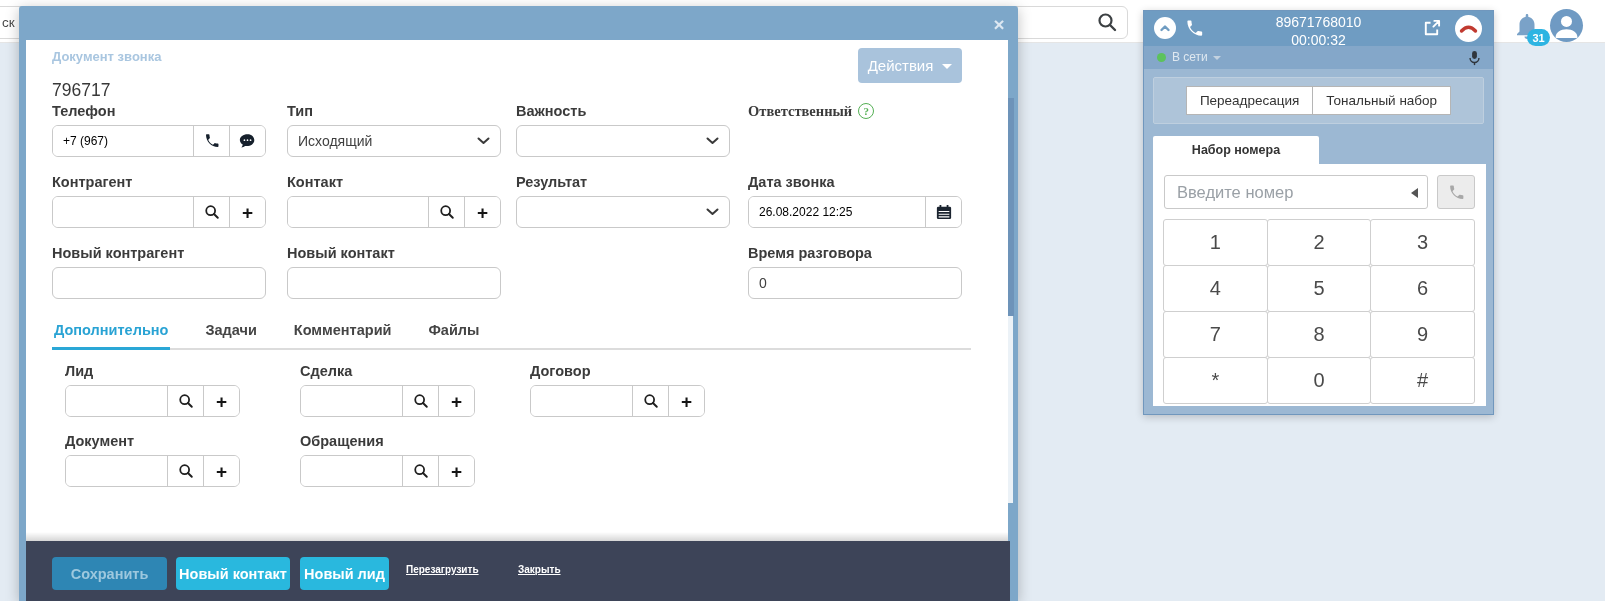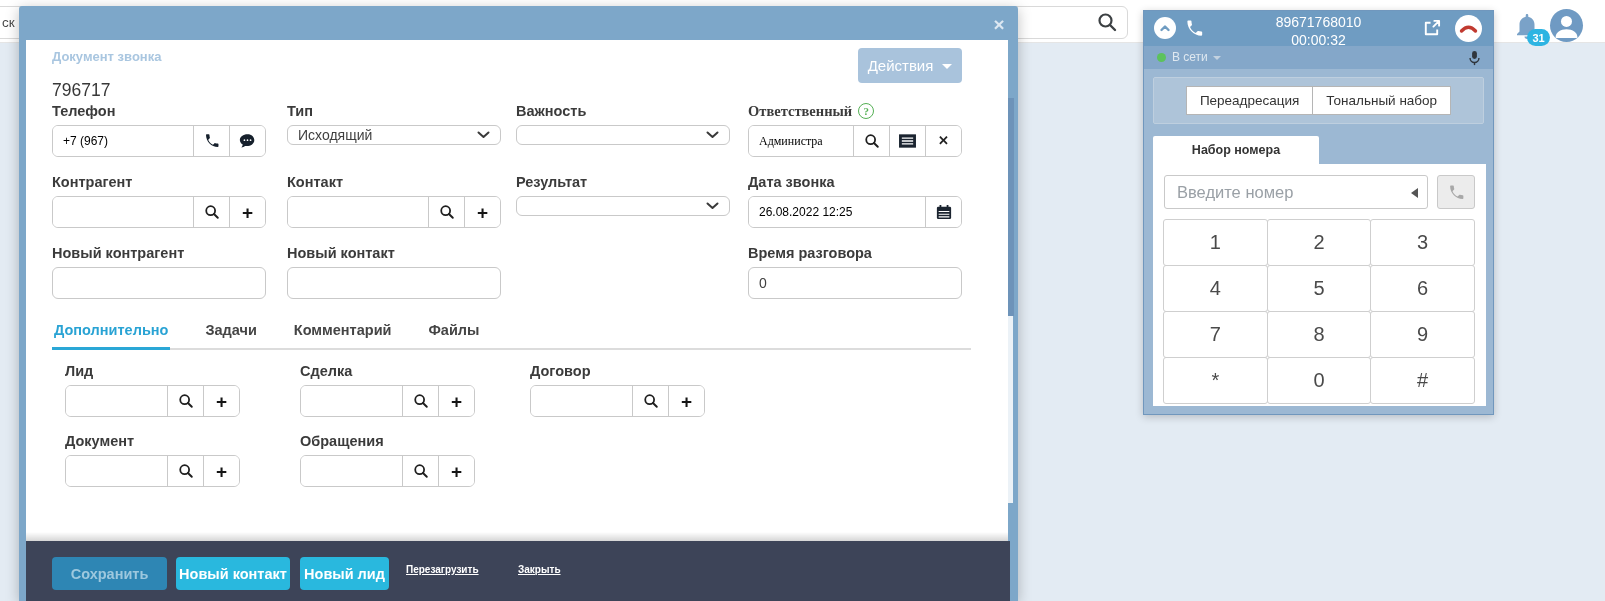--- a/index.html
+++ b/index.html
@@ -32,21 +32,21 @@
 
   .cell { position:absolute; width:214px; }
   .cell-sm { width:175px; }
   .flabel { font-size:14.5px; font-weight:bold; color:#3b3b3b; height:16px; display:flex; align-items:center; gap:6px; }
   .help-q { width:16px; height:16px; border:1.8px solid #54b054; border-radius:50%; color:#54b054; font-size:11px; font-weight:bold; display:inline-flex; align-items:center; justify-content:center; }
   .fgroup { margin-top:6px; height:32px; border:1px solid #c9c9c9; border-radius:6px; background:#fff; display:flex; overflow:hidden; }
   .fgroup input { border:none; outline:none; flex:1; min-width:0; padding:0 10px; font-size:12px; color:#000000; font-family:inherit; }
   .gbtn { width:36px; flex:0 0 36px; border-left:1px solid #c9c9c9; background:#fff; display:flex; align-items:center; justify-content:center; cursor:pointer; }
   .plus { font-size:19px; font-weight:bold; color:#151515; line-height:1; }
   .xg { font-size:13px; font-weight:bold; color:#222; }
-  .fselect { margin-top:6px; height:20px; border:1px solid #c9c9c9; border-radius:6px; background:#fff; display:flex; align-items:center; justify-content:space-between; padding:0 10px; font-size:14px; color:#3f3f3f; cursor:pointer; }
+  .fselect { margin-top:6px; height:32px; border:1px solid #c9c9c9; border-radius:6px; background:#fff; display:flex; align-items:center; justify-content:space-between; padding:0 10px; font-size:14px; color:#3f3f3f; cursor:pointer; }
   .finput { margin-top:6px; height:32px; width:100%; border:1px solid #c9c9c9; border-radius:6px; padding:0 10px; font-size:14px; color:#3f3f3f; outline:none; font-family:inherit; }
 
   .tabs { position:absolute; left:26px; top:276px; width:919px; height:34px; border-bottom:2px solid #dcdcdc; display:flex; gap:33px; }
   .tab { font-size:14.5px; font-weight:bold; color:#454545; padding:6px 2px; cursor:pointer; }
   .tab.active { color:#29a3d4; border-bottom:3px solid #2aa7d6; margin-bottom:-2px; }
 
   .scroll-thumb { position:absolute; left:984px; top:92px; width:11px; height:218px; background:#6d93b9; border-left:1px solid #5d85ad; cursor:pointer; }
   .scroll-track-lower { position:absolute; left:986px; top:310px; width:8px; height:187px; background:rgba(255,255,255,.85); }
 
   .m-footer { position:absolute; left:7px; top:535px; width:984px; height:60px; background:#3d4458; }
@@ -235,38 +235,20 @@
         <svg width="13" height="8" viewBox="0 0 13 8">
             <polyline points="1.5,1.5 6.5,6 11.5,1.5" fill="none" stroke="#3a3a3a" stroke-width="2" stroke-linecap="round" stroke-linejoin="round"></polyline>
           </svg>
       </div>
     </div>
     <div class="cell" style="left:722px;top:63px;font-family:Liberation Serif, serif;">
       <div class="flabel">
           <span>Ответственный</span>
           <span class="help-q">?</span>
         </div>
-      <div class="fgroup">
-        <input value="Администра" style="">
-        <span class="gbtn">
-          <svg width="16" height="16" viewBox="0 0 18 18">
-              <circle cx="7.5" cy="7.5" r="5" fill="none" stroke="#1f1f1f" stroke-width="2"></circle>
-              <line x1="11.2" y1="11.2" x2="15.5" y2="15.5" stroke="#1f1f1f" stroke-width="2.2" stroke-linecap="round"></line>
-            </svg>
-        </span>
-        <span class="gbtn">
-          <svg width="17" height="14" viewBox="0 0 18 14">
-              <rect x="0.5" y="0.5" width="17" height="13" fill="#1b2430" stroke="#1b2430"></rect>
-              <line x1="3" y1="4" x2="15" y2="4" stroke="#fff" stroke-width="1.4"></line>
-              <line x1="3" y1="7" x2="15" y2="7" stroke="#fff" stroke-width="1.4"></line>
-              <line x1="3" y1="10" x2="15" y2="10" stroke="#fff" stroke-width="1.4"></line>
-            </svg>
-        </span>
-        <span class="gbtn xg">✕</span>
-      </div>
     </div>
 
     <div class="cell" style="left:26px;top:134px;">
       <div class="flabel">Контрагент</div>
       <div class="fgroup">
         <input style="">
         <span class="gbtn">
           <svg width="16" height="16" viewBox="0 0 18 18">
               <circle cx="7.5" cy="7.5" r="5" fill="none" stroke="#1f1f1f" stroke-width="2"></circle>
               <line x1="11.2" y1="11.2" x2="15.5" y2="15.5" stroke="#1f1f1f" stroke-width="2.2" stroke-linecap="round"></line>

